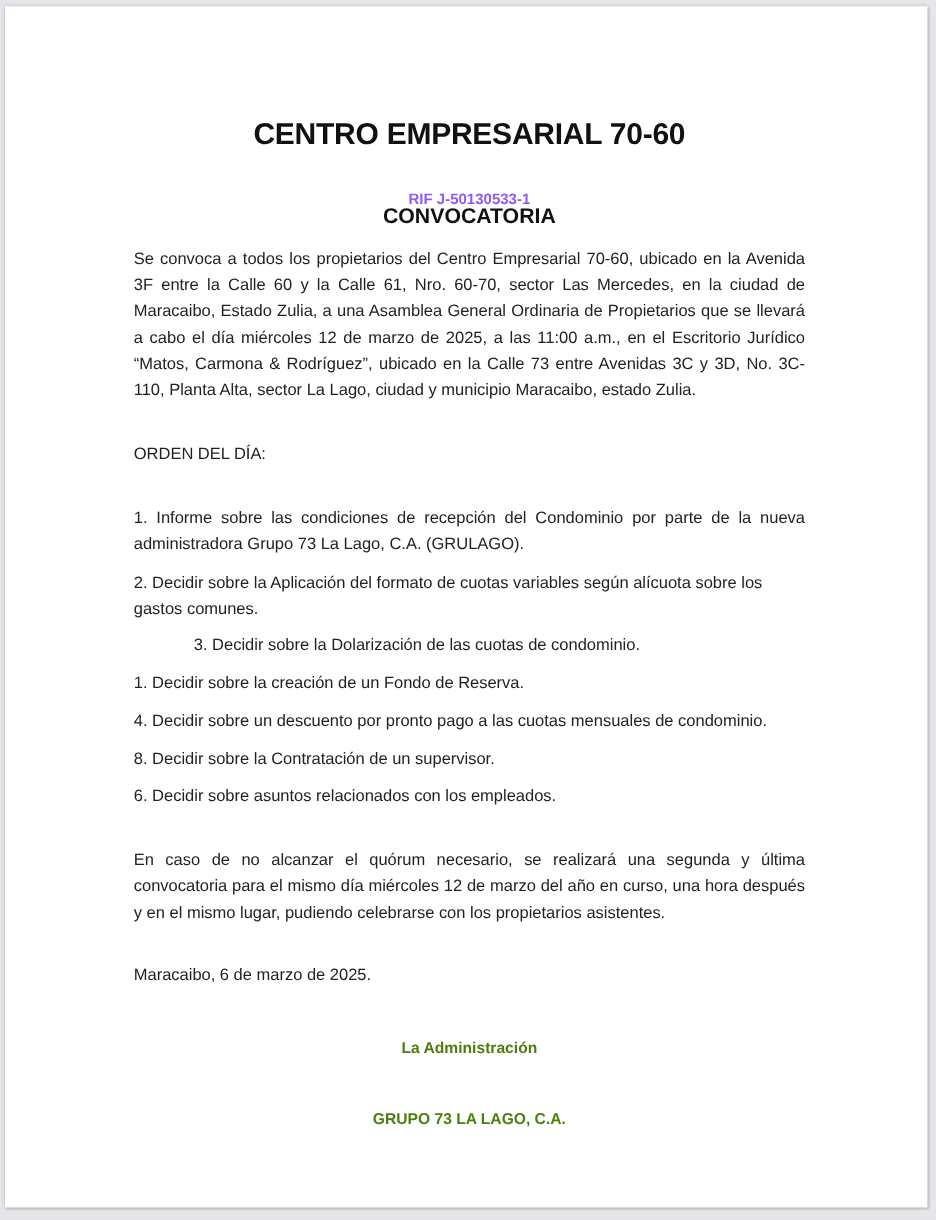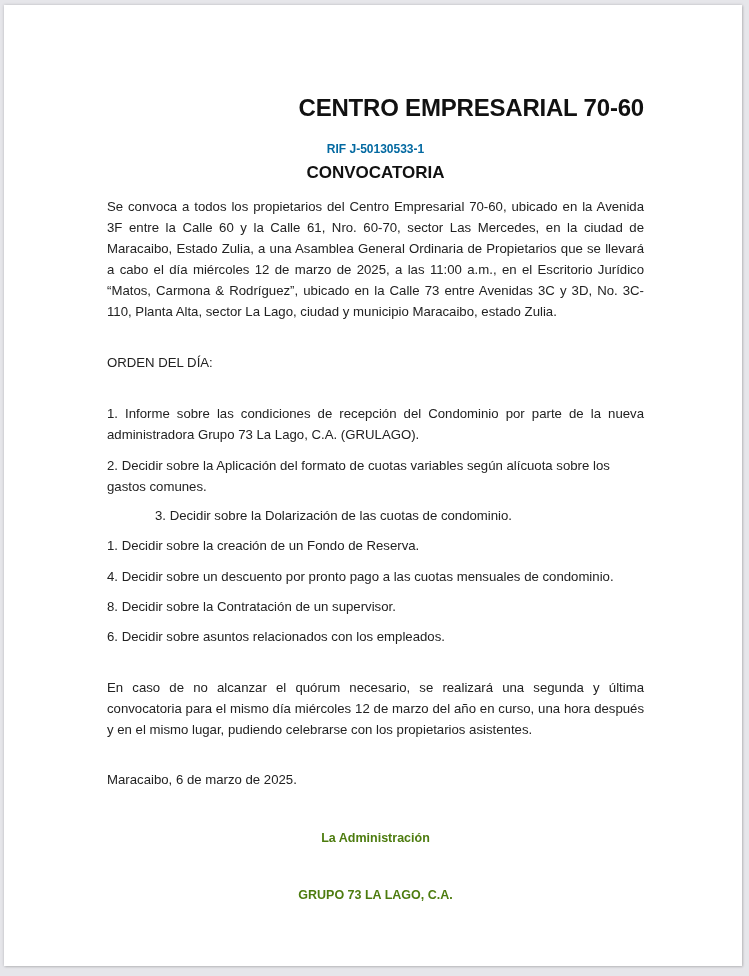--- a/index.html
+++ b/index.html
@@ -27,34 +27,34 @@
   .content {
     position: absolute;
     left: 103px;
     top: 0;
     width: 537px;
   }
   .title {
     position: absolute;
     left: 0; width: 537px;
     top: 89px;
-    text-align: right;
+    text-align: center;
     font-weight: bold;
     font-size: 24px;
     letter-spacing: -0.2px;
     color: #111;
   }
   .rif {
     position: absolute;
     left: 0; width: 537px;
-    top: 137px;
+    top: 147px;
     text-align: center;
     font-weight: bold;
     font-size: 12px;
-    color: #0369a1;
+    color: #8b5cf6;
   }
   .subtitle {
     position: absolute;
     left: 0; width: 537px;
     top: 158px;
     text-align: center;
     font-weight: bold;
     font-size: 17px;
     color: #111;
   }

